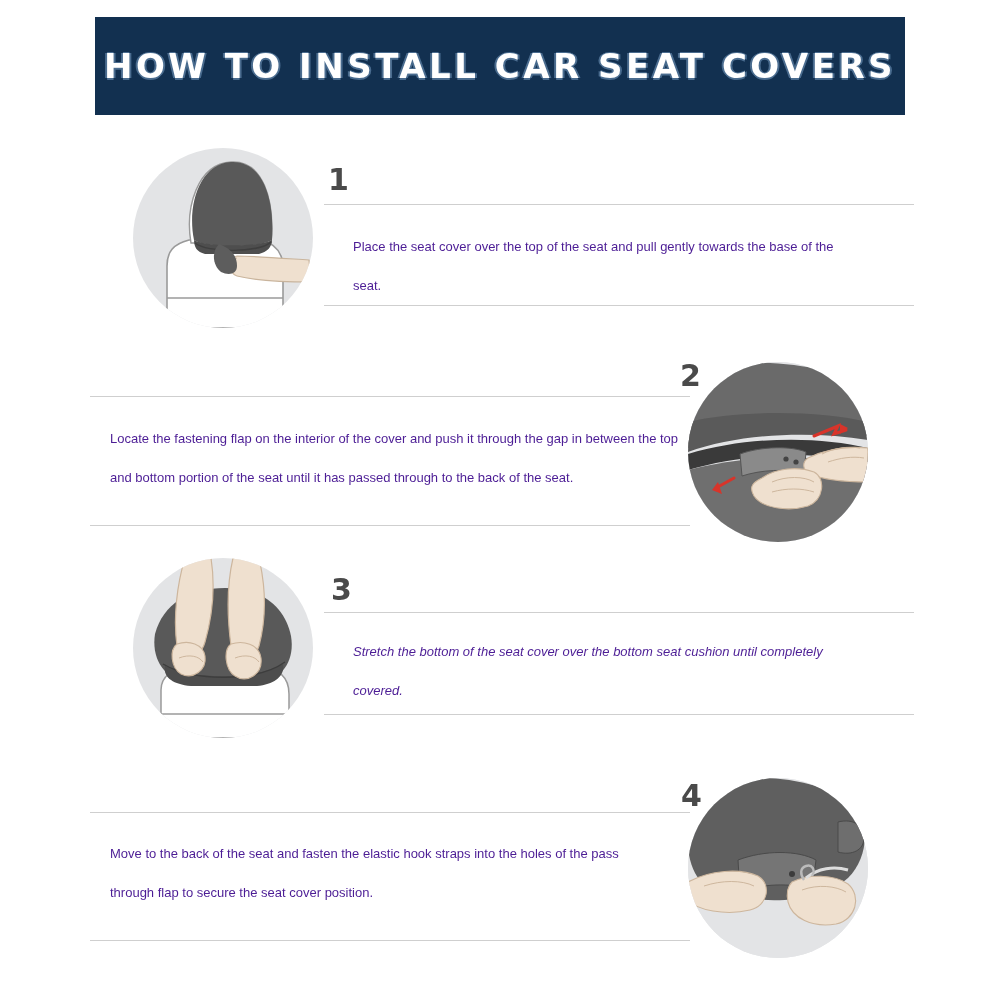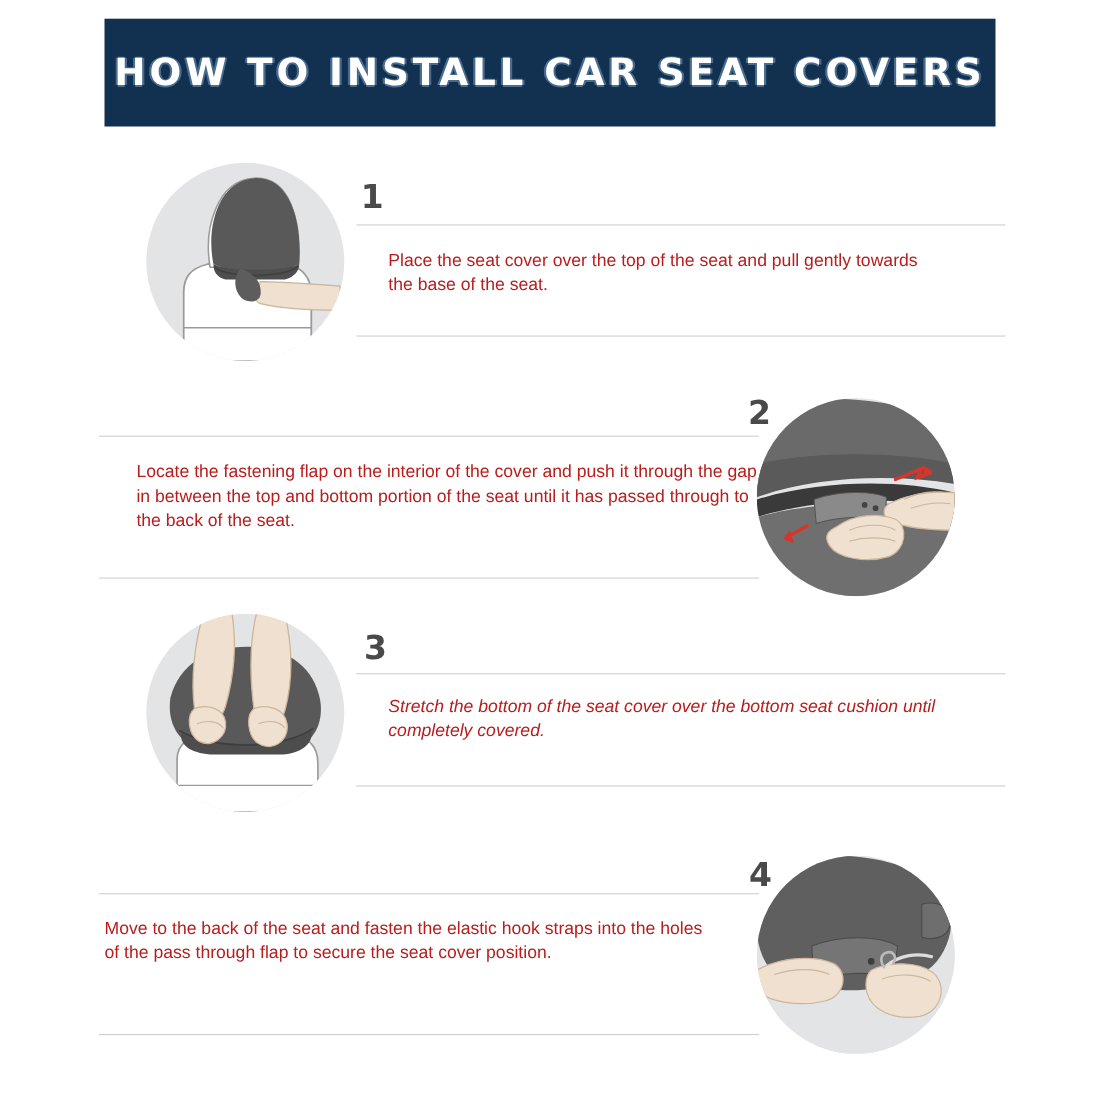--- a/index.html
+++ b/index.html
@@ -57,43 +57,43 @@
   }
   .step-num {
     position: absolute;
     font-family: "DejaVu Sans", sans-serif;
     font-weight: bold;
     font-size: 30px;
     color: #4a4a4a;
   }
   .text-block {
     position: absolute;
-    font-size: 16px;
-    line-height: 22px;
-    color: #b91c1c;
+    font-size: 13px;
+    line-height: 39px;
+    color: #4c1d95;
     font-family: "Liberation Sans", sans-serif;
   }
   .rule {
     position: absolute;
     height: 1px;
     background: #cfcfcf;
   }
 
   
   .ill { position: absolute; left: 0; top: 0; width: 180px; height: 180px; }
 
   .num1 { left: 328px; top: 162px; }
   .num2 { left: 680px; top: 358px; }
   .num3 { left: 331px; top: 572px; }
   .num4 { left: 681px; top: 778px; }
 
   .txt1 { left: 353px; top: 227px; width: 500px; }
-  .txt2 { left: 124px; top: 419px; width: 570px; }
+  .txt2 { left: 110px; top: 419px; width: 570px; }
   .txt3 { left: 353px; top: 632px; width: 500px; font-style: italic; }
-  .txt4 { left: 95px; top: 834px; width: 545px; }
+  .txt4 { left: 110px; top: 834px; width: 545px; }
 </style>
 </head>
 <body>
 
 <div class="header">
   <div class="header-title">HOW TO INSTALL CAR SEAT COVERS</div>
 </div>
 
 <div class="step">
 

